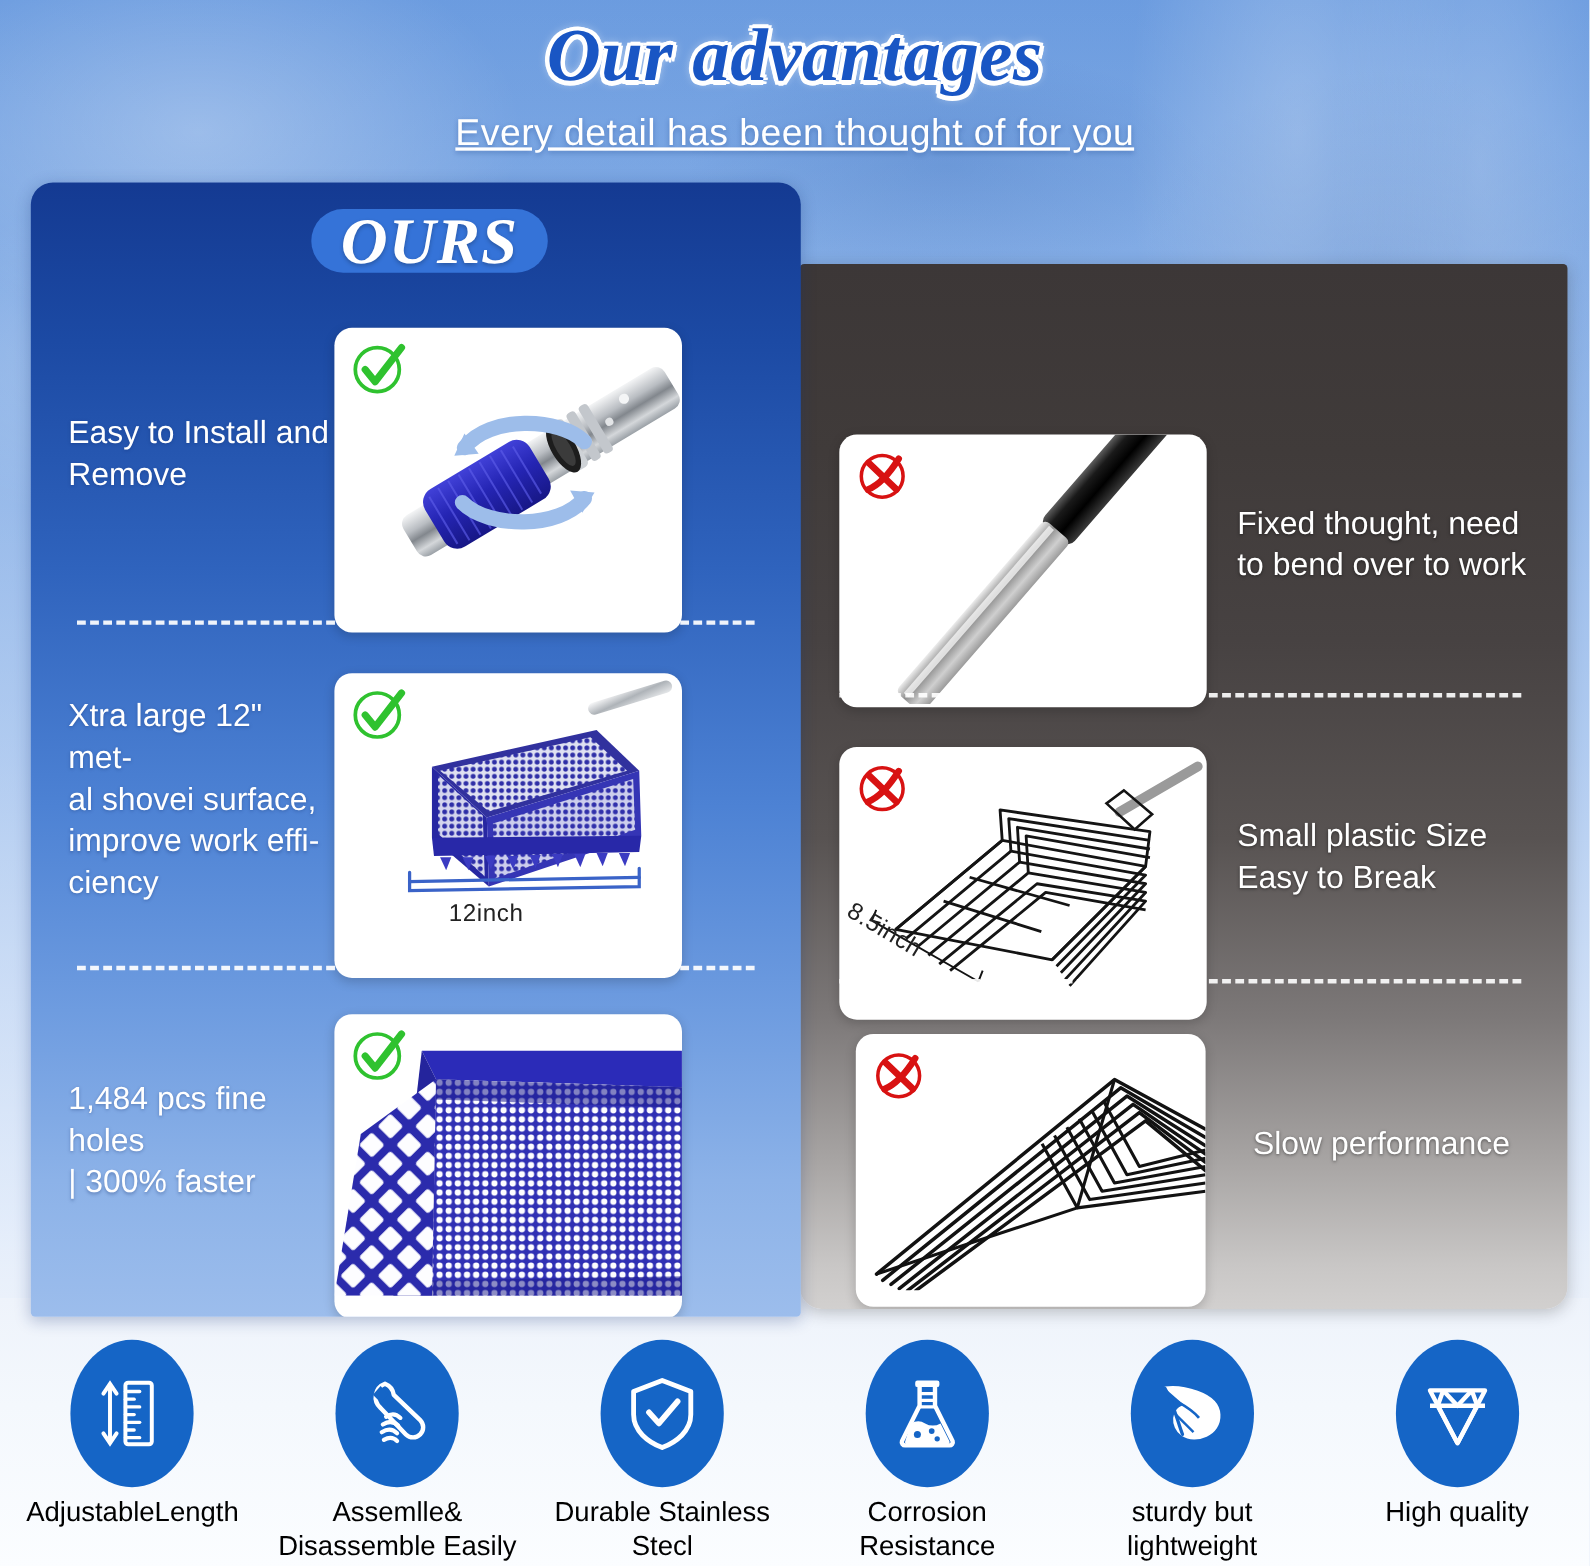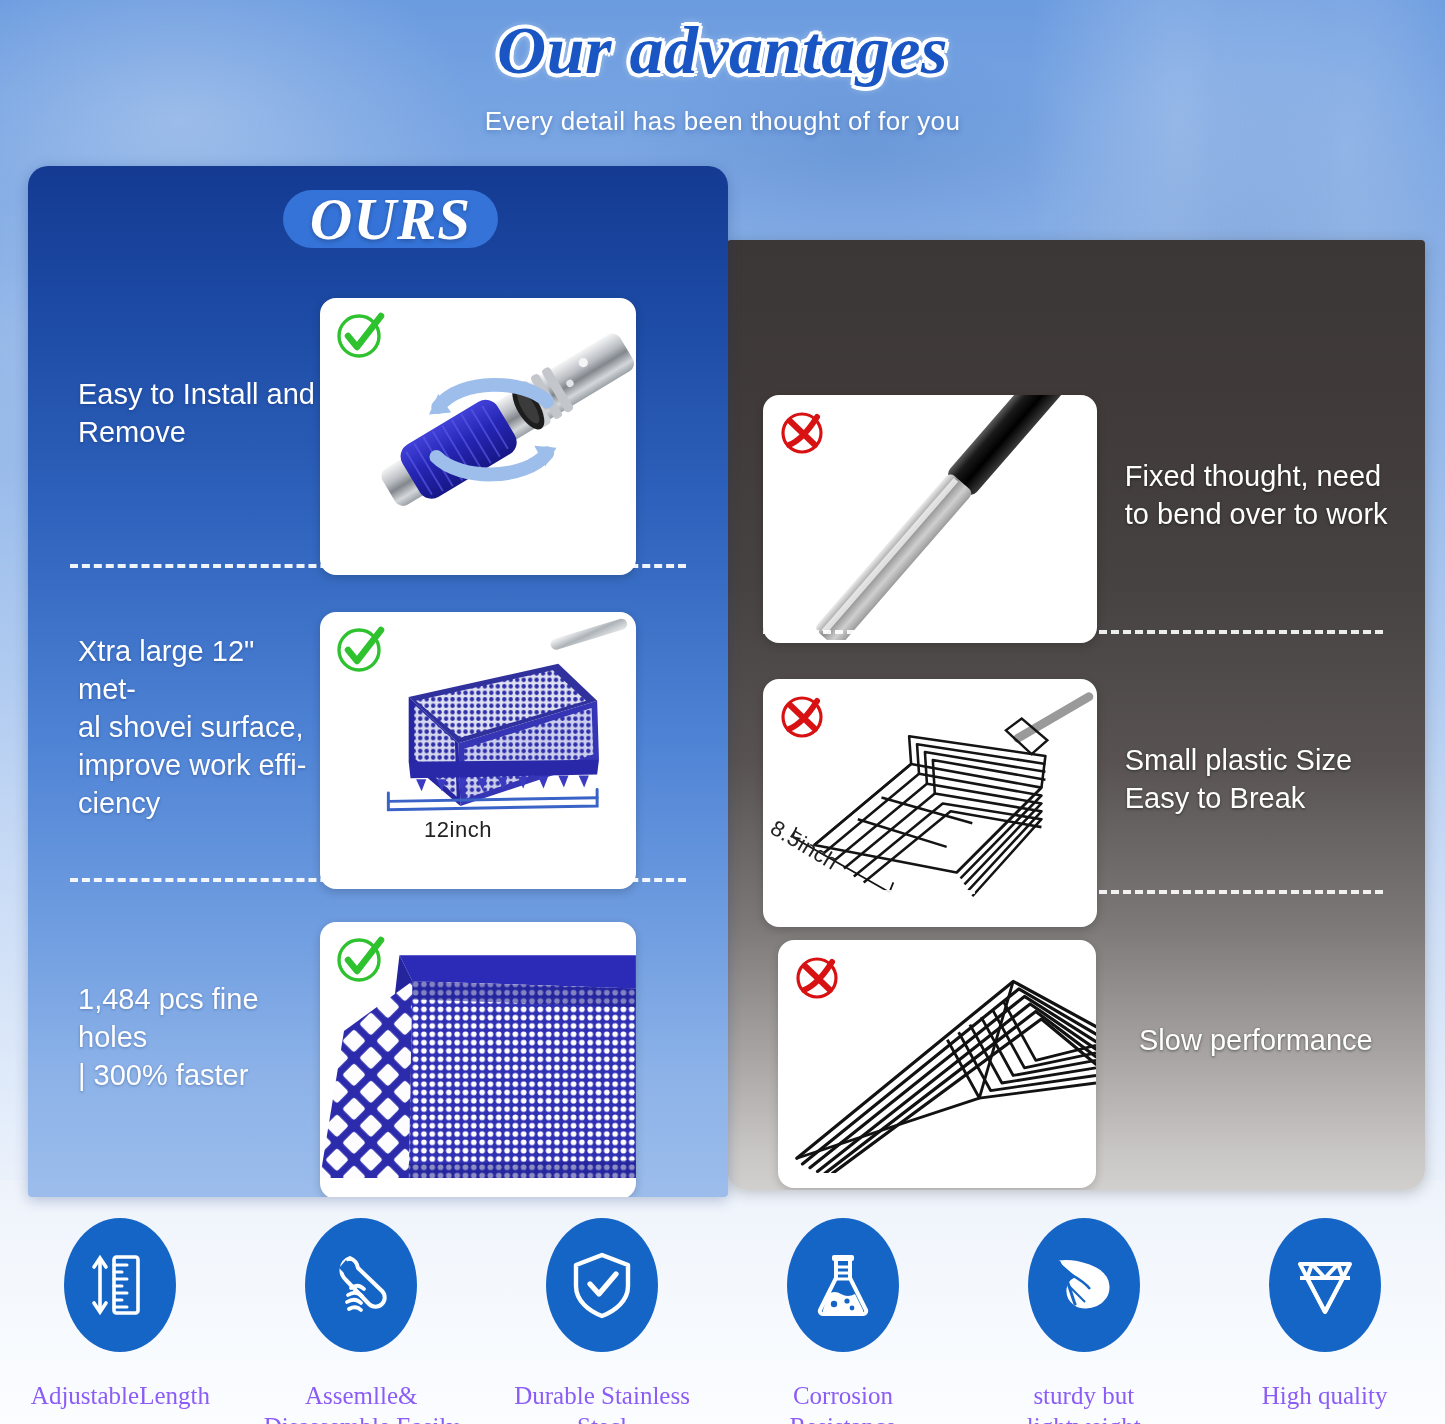--- a/index.html
+++ b/index.html
@@ -39,23 +39,24 @@
     font-weight:bold; font-size:68px; line-height:80px;
     color:#1956c4; letter-spacing:.5px;
     text-shadow:
       -3px -3px 0 #fff, 3px -3px 0 #fff, -3px 3px 0 #fff, 3px 3px 0 #fff,
       0 -4px 0 #fff, 0 4px 0 #fff, -4px 0 0 #fff, 4px 0 0 #fff,
       0 0 10px rgba(255,255,255,.95);
     font-style: italic;
   }
   #subtitle{
     font-family:"Liberation Sans", sans-serif;
-    font-size:26px; line-height:46px; color:#ffffff;
+    font-size:34px; line-height:46px; color:#ffffff;
     margin-top:8px; letter-spacing:.4px;
     text-shadow:0 2px 5px rgba(40,80,150,.45);
+    text-decoration:underline;
   }
 
   
   #ours-panel{
     position:absolute; left:28px; top:166px; width:700px; height:1031px;
     border-radius:20px 20px 4px 4px;
     background:linear-gradient(180deg,#143a92 0%, #1c4aa4 14%, #2f63bd 34%, #4d82d4 55%, #6e9ce0 73%, #8cb2e8 88%, #9cbdec 100%);
     box-shadow:0 3px 14px rgba(20,50,120,.28);
     z-index:4; overflow:hidden;
   }
@@ -79,21 +80,21 @@
     text-shadow:0 2px 4px rgba(0,0,0,.25);
   }
   #others-badge{
     left:185px; top:42px; width:330px; height:60px; border-radius:30px;
     background:#6d6a69; font-size:46px; letter-spacing:1px;
     text-shadow:0 2px 4px rgba(0,0,0,.3);
   }
 
   
   .row{ position:absolute; display:flex; align-items:center; }
-  .ours-row{ left:16px; width:592px; }
+  .ours-row{ left:0; width:592px; }
   .others-row{ left:0; width:698px; }
   #ours-r1{ top:104px;  height:285px; }
   #ours-r2{ top:418px;  height:285px; }
   #ours-r3{ top:728px;  height:285px; }
   #others-r1{ top:126px; height:258px; }
   #others-r2{ top:410px; height:258px; }
   #others-r3{ top:665px; height:270px;gap:15px; }
 
   .feat-text{
     color:#ffffff; font-size:29px; line-height:38px;
@@ -137,23 +138,23 @@
   }
   .icon-cell{
     flex:1; display:flex; flex-direction:column; align-items:center;
   }
   .icon-circle{
     width:112px; height:134px; border-radius:50%;
     background:#1565c6; display:flex; align-items:center; justify-content:center;
     flex:none;
   }
   .icon-label{
-    margin-top:28px; text-align:center;
-    font-family:Liberation Serif, serif;
-    font-size:25px; line-height:31px; color:#8b5cf6; white-space:pre-line;
+    margin-top:8px; text-align:center;
+    font-family:Liberation Sans, sans-serif;
+    font-size:25px; line-height:31px; color:#000000; white-space:pre-line;
   }
 </style>
 </head>
 <body>
 
 <div id="bg-photo"></div>
 <div id="bg-bottom"></div>
 
 <div id="header">
   <div id="title">Our advantages</div>

